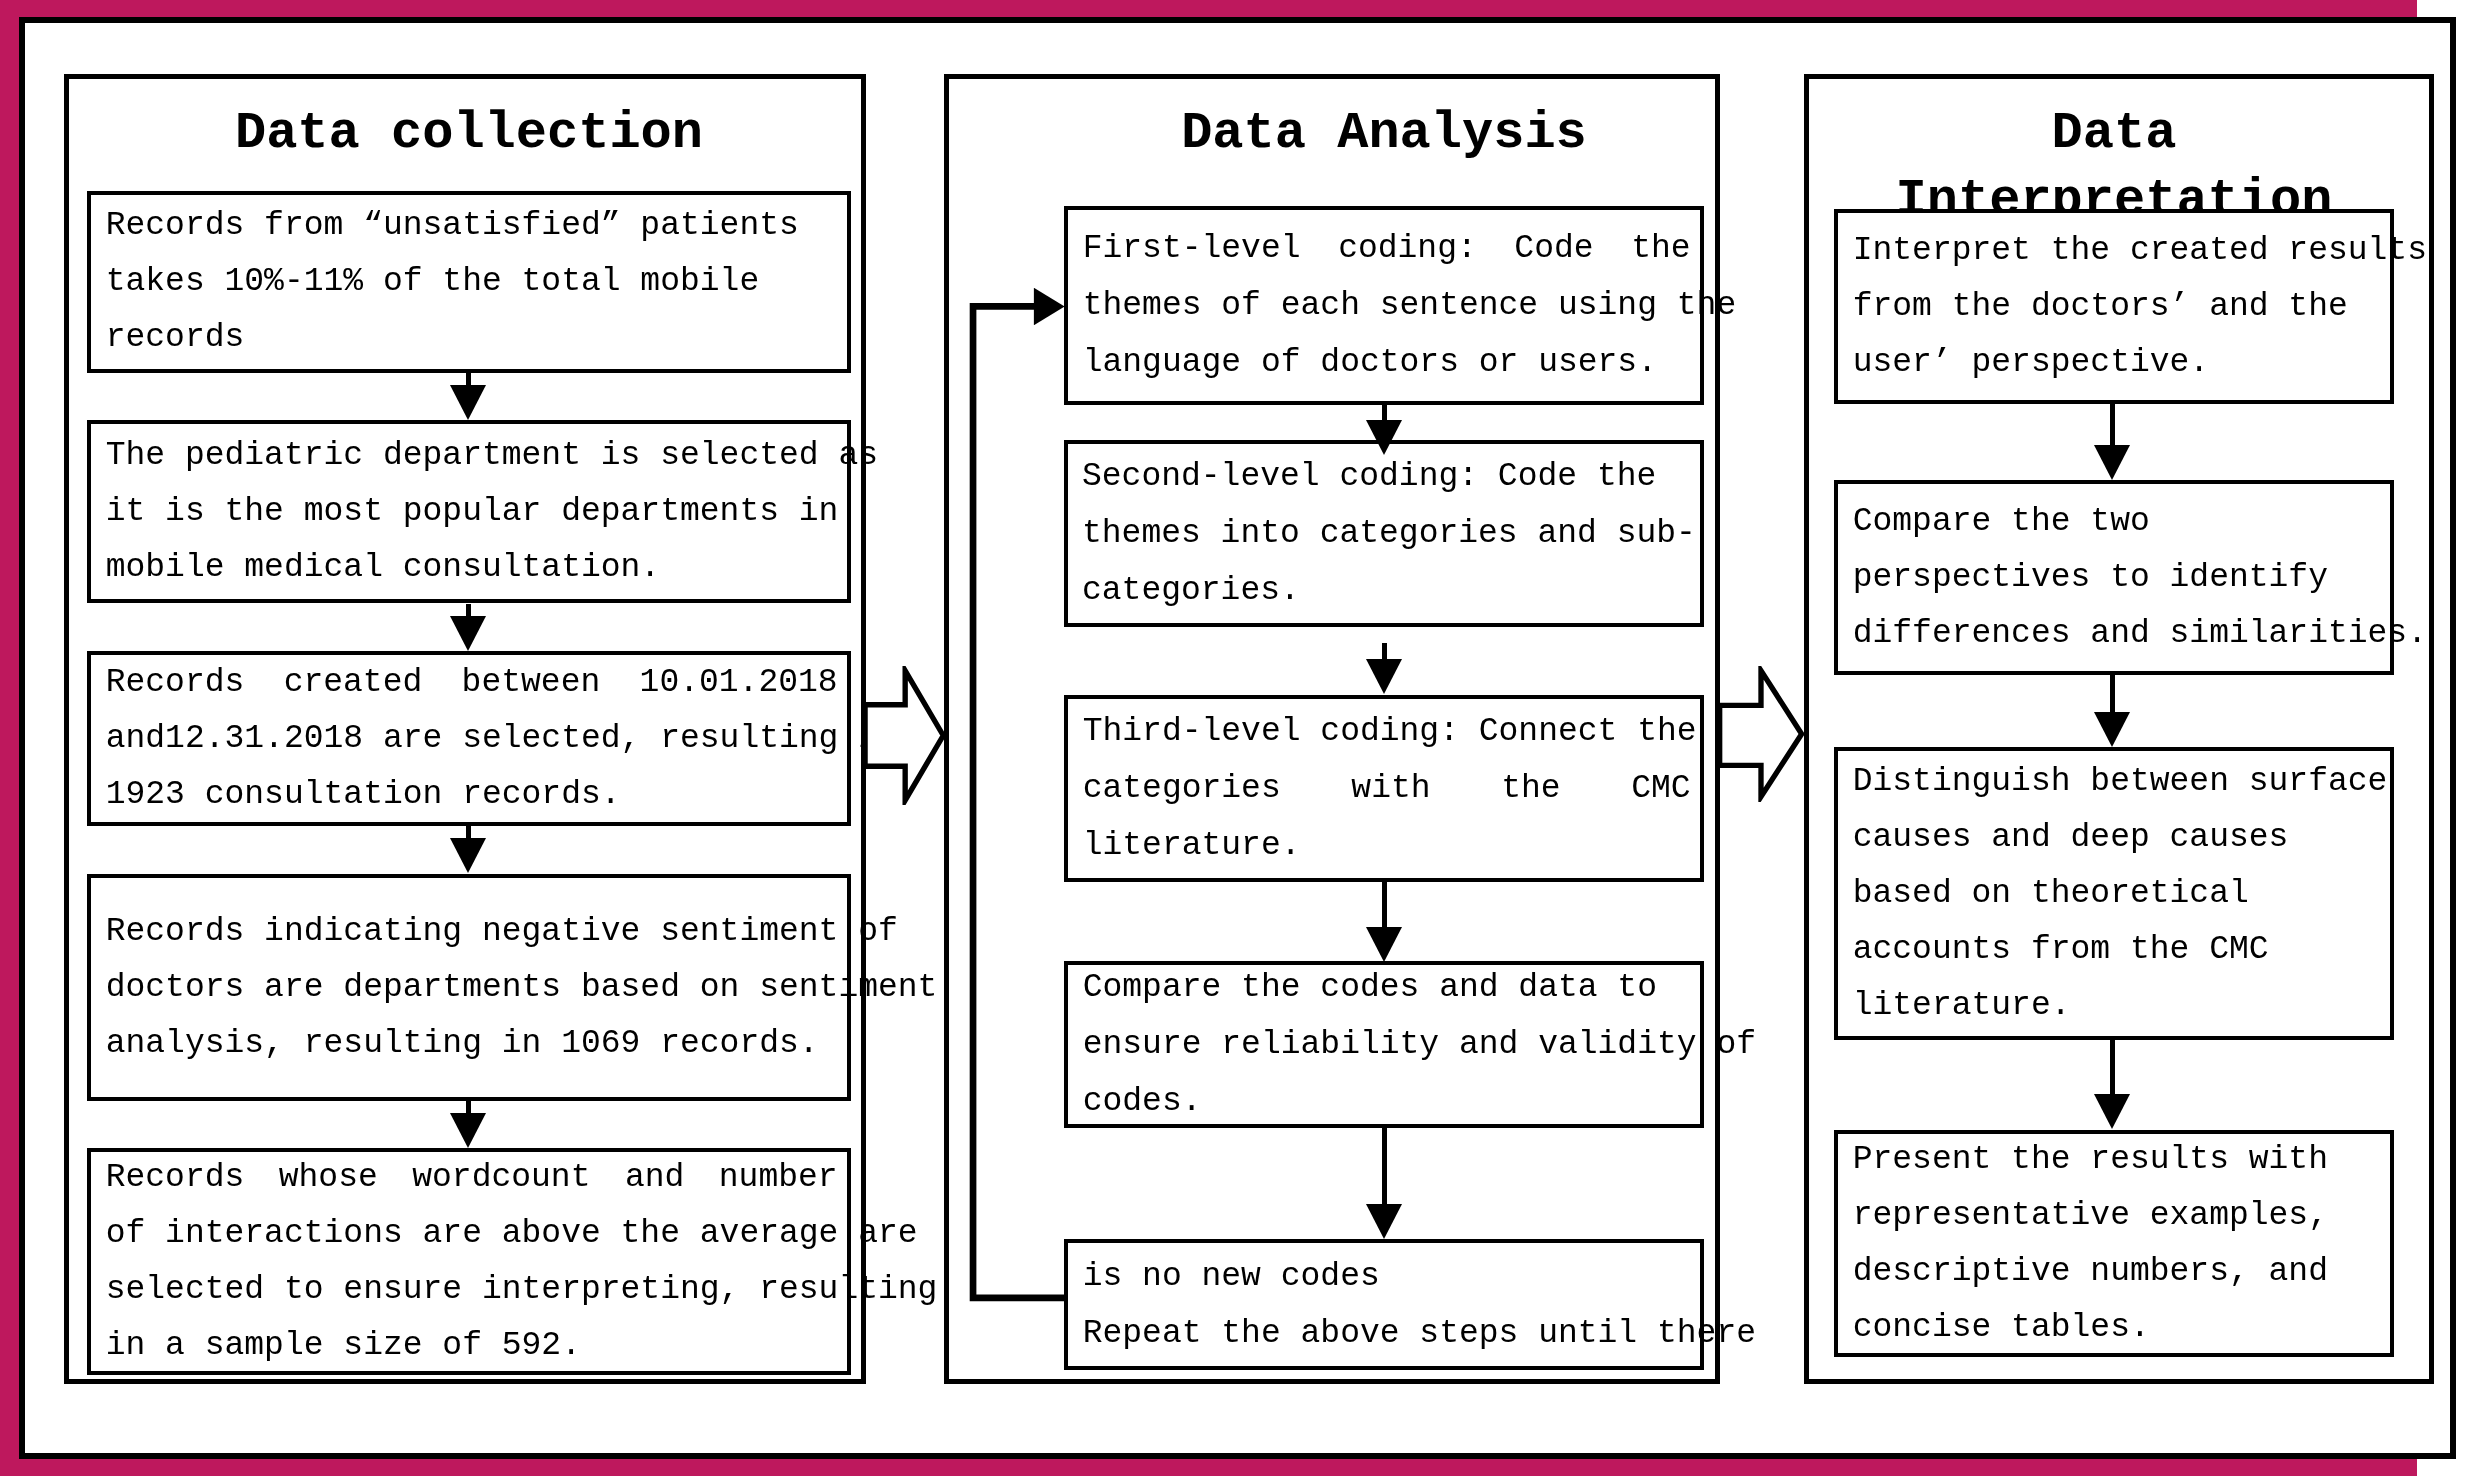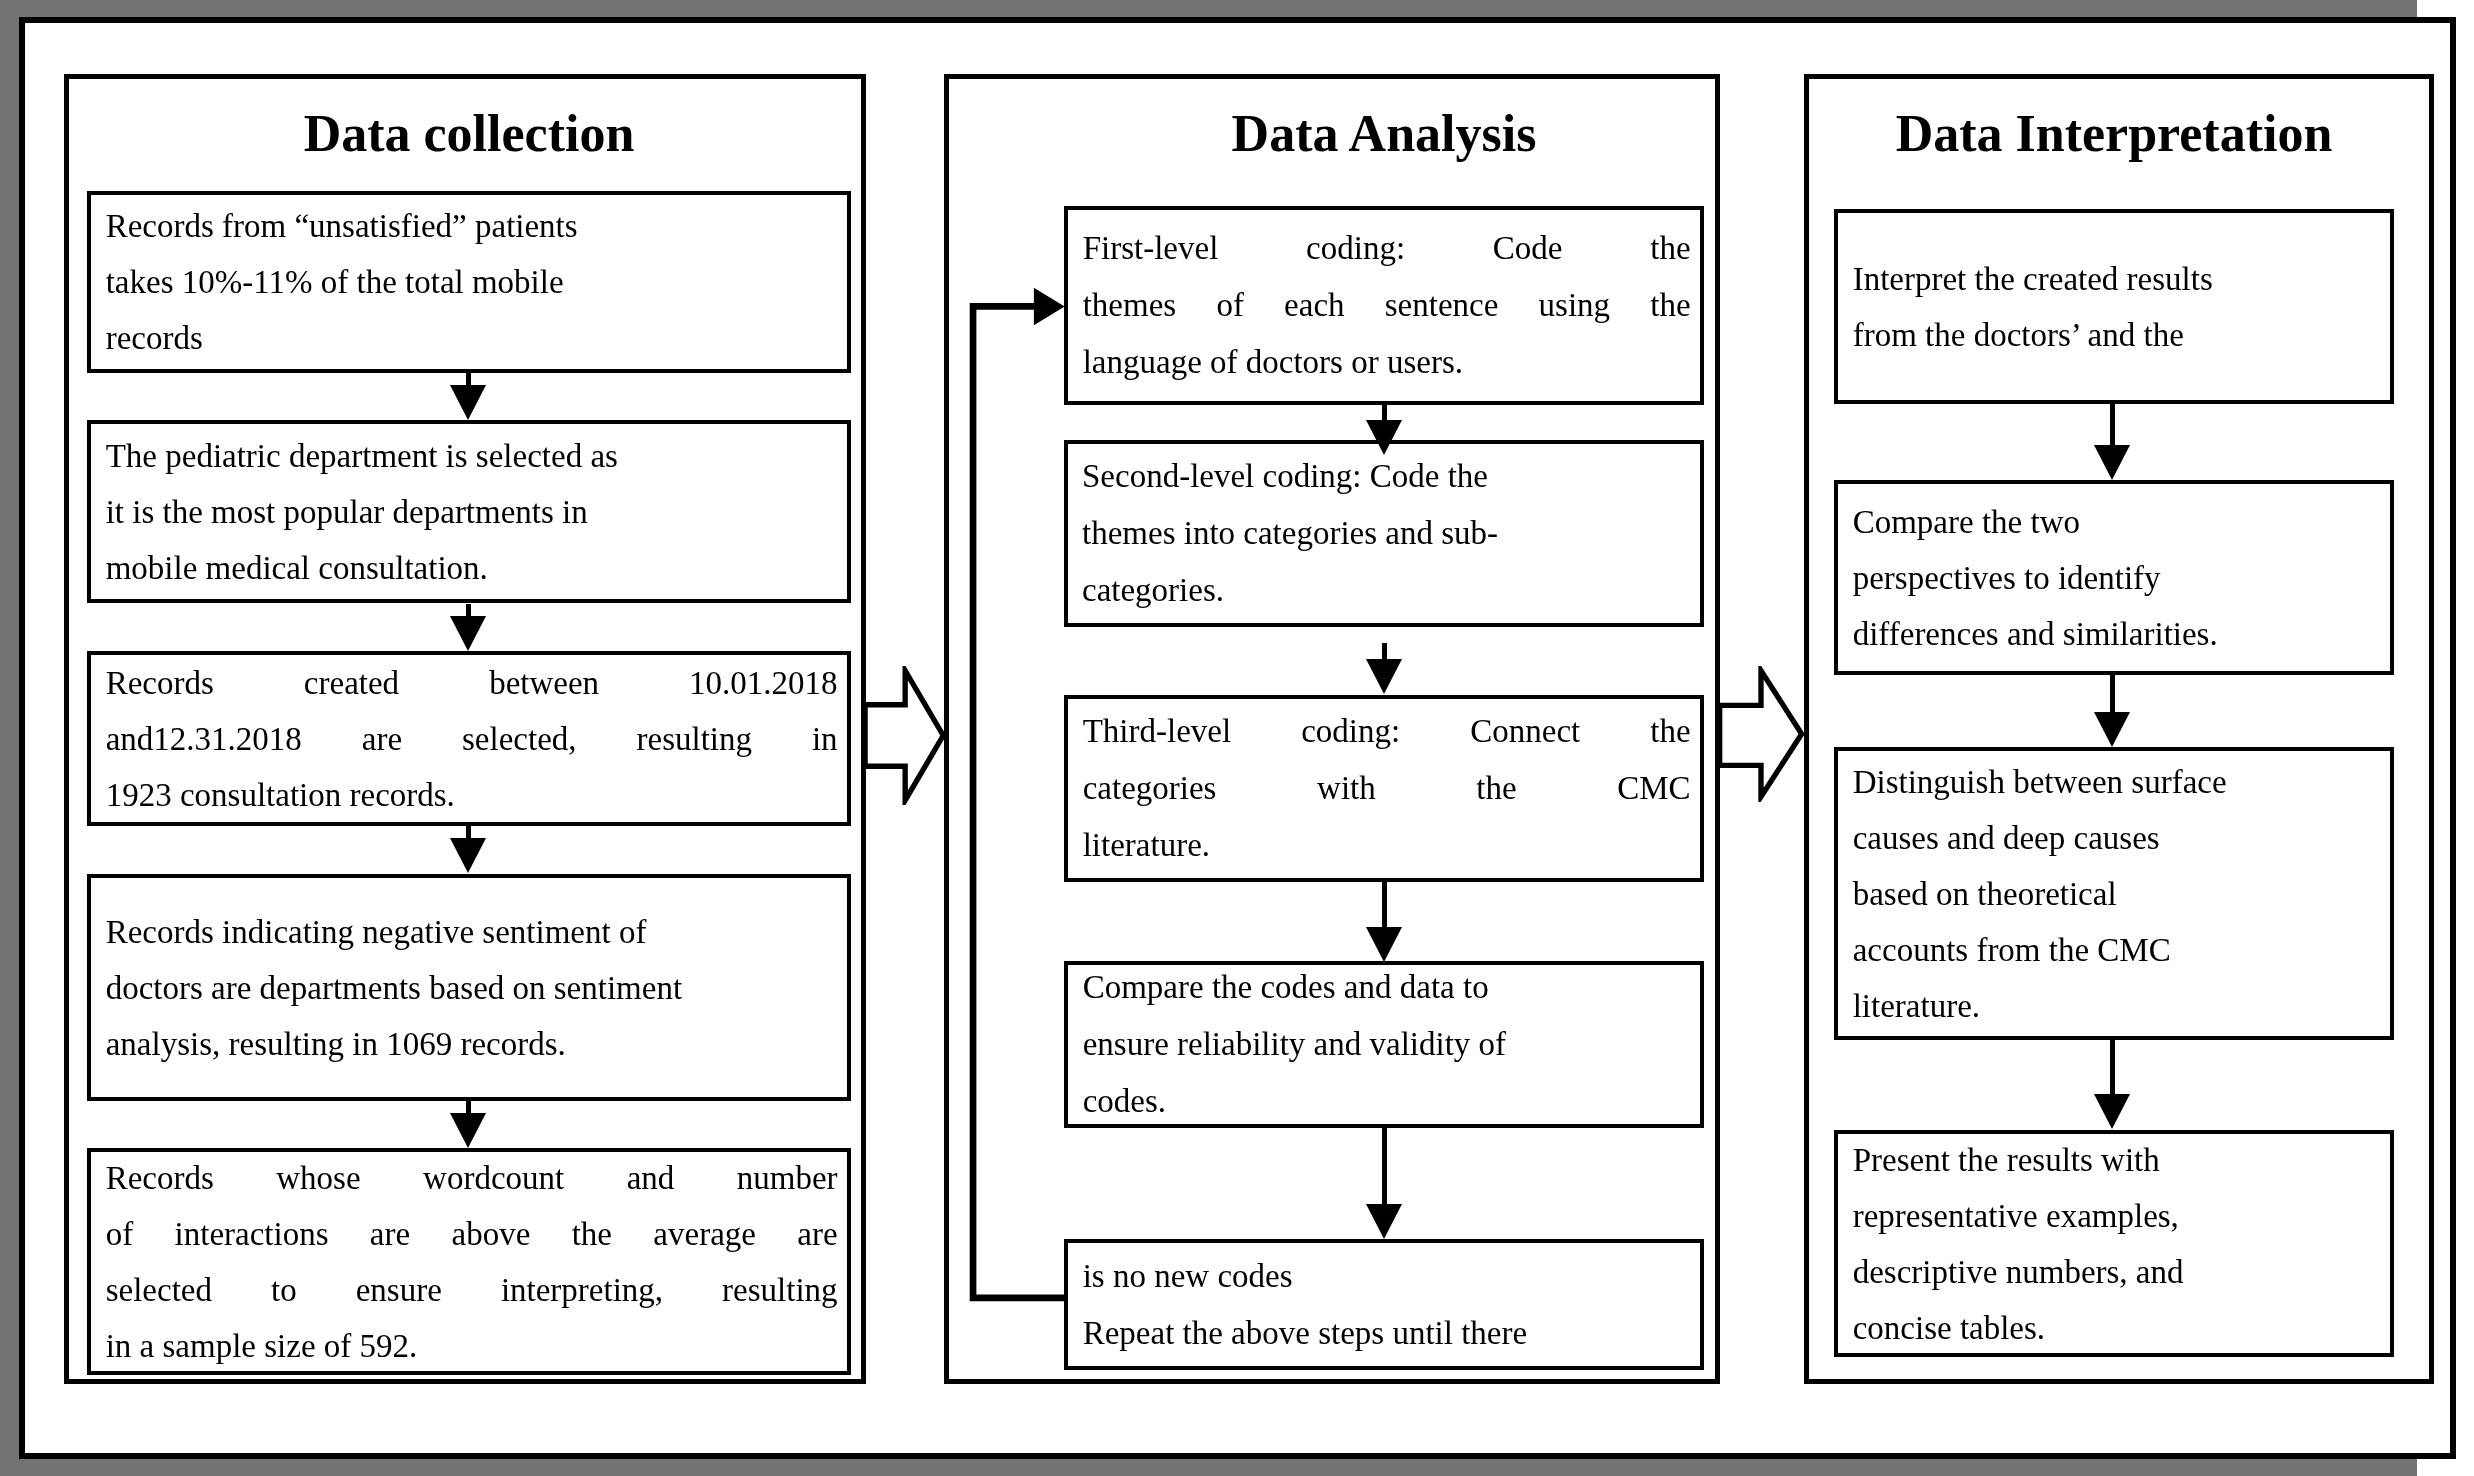--- a/index.html
+++ b/index.html
@@ -1,17 +1,17 @@
 <!DOCTYPE html>
 <html style="font-size:10.7px"><head>
 <meta charset="utf-8">
 <style>
   html,body{margin:0;padding:0;background:#ffffff;}
-  .page{position:relative;width:2417px;height:1477px;background:#737373;
-        font-family:Liberation Serif, serif;color:#000;}
+  .page{position:relative;width:2417px;height:1477px;background:#be185d;
+        font-family:Liberation Mono, monospace;color:#000;}
   .outer-frame{position:absolute;left:18.7px;top:17.4px;width:2437px;height:1442px;
         border:6.7px solid #000;box-sizing:border-box;background:#fff;}
   .col{position:absolute;top:74px;height:1310px;border:5.3px solid #000;
         box-sizing:border-box;background:#fff;}
   .col1{left:64px;width:802px;}
   .col2{left:944px;width:776px;}
   .col3{left:1804px;width:630px;}
   .title{position:absolute;text-align:center;font-weight:bold;font-size:52px;line-height:67px;}
   .t1{left:87px;top:100px;width:764px;}
   .t2{left:1064px;top:100px;width:640px;}
@@ -111,20 +111,21 @@
       <div class="line">codes.</div>
     </div>
   <div class="box c2b5">
       <div class="line">is no new codes</div>
       <div class="line">Repeat the above steps until there</div>
     </div>
 
   <div class="box c3b1">
       <div class="line">Interpret the created results</div>
       <div class="line">from the doctors’ and the</div>
+      <div class="line">user’ perspective.</div>
     </div>
   <div class="box c3b2">
       <div class="line">Compare the two</div>
       <div class="line">perspectives to identify</div>
       <div class="line">differences and similarities.</div>
     </div>
   <div class="box c3b3">
       <div class="line">Distinguish between surface</div>
       <div class="line">causes and deep causes</div>
       <div class="line">based on theoretical</div>

